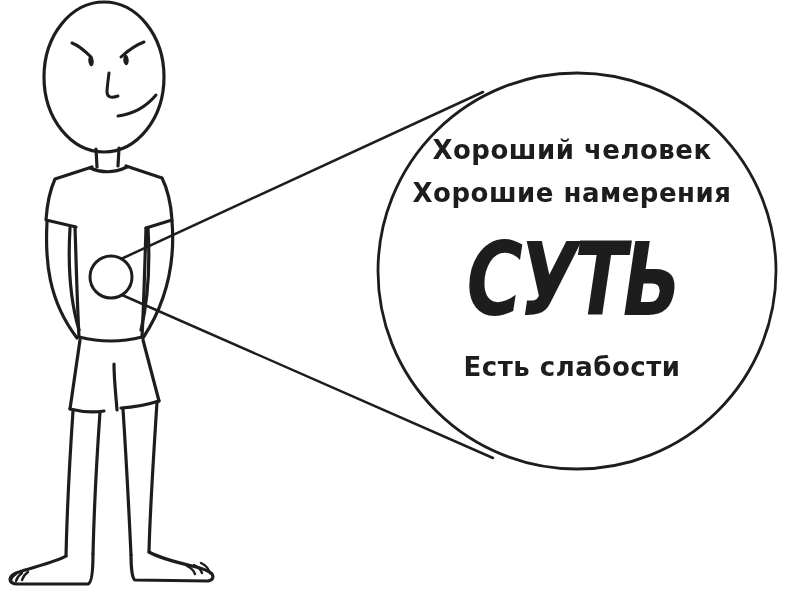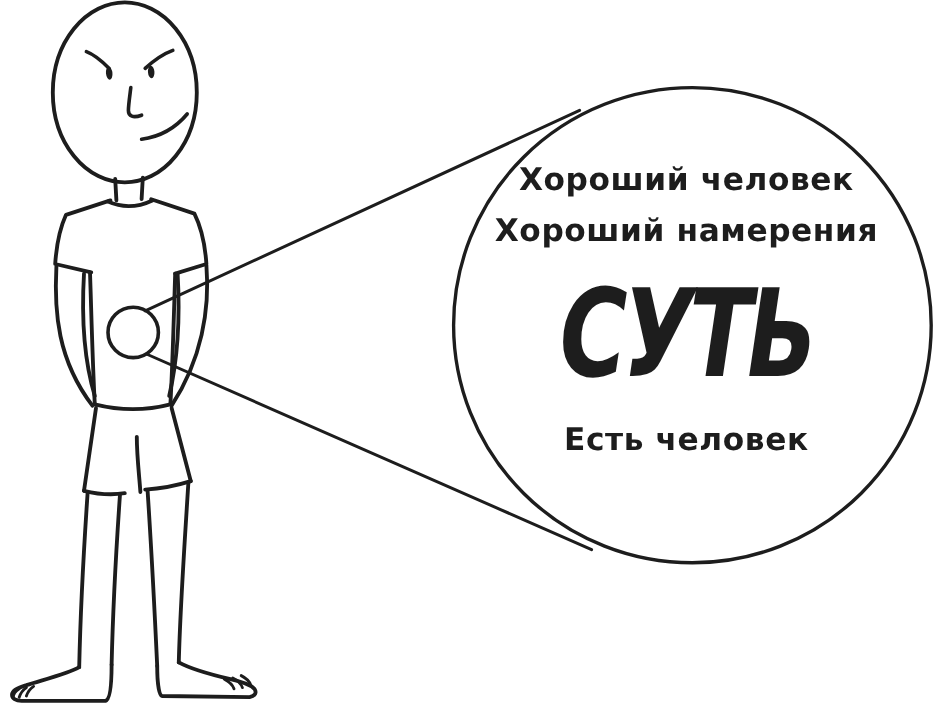--- a/index.html
+++ b/index.html
@@ -104,17 +104,17 @@
 
     <g class="ink-line" stroke-width="2.5">
       <path d="M121 259 L483 92"></path>
       <path d="M122 295 L493 458"></path>
     </g>
 
     <ellipse class="ink-line" cx="577" cy="271" rx="199" ry="198" fill="#ffffff" stroke-width="2.8"></ellipse>
   </svg>
 
   <div class="label l1">Хороший человек</div>
-  <div class="label l2">Хороший намерения</div>
+  <div class="label l2">Хорошие намерения</div>
   <div class="label emphasis">СУТЬ</div>
-  <div class="label l3">Есть человек</div>
+  <div class="label l3">Есть слабости</div>
 
 </div>
 
 </body></html>

